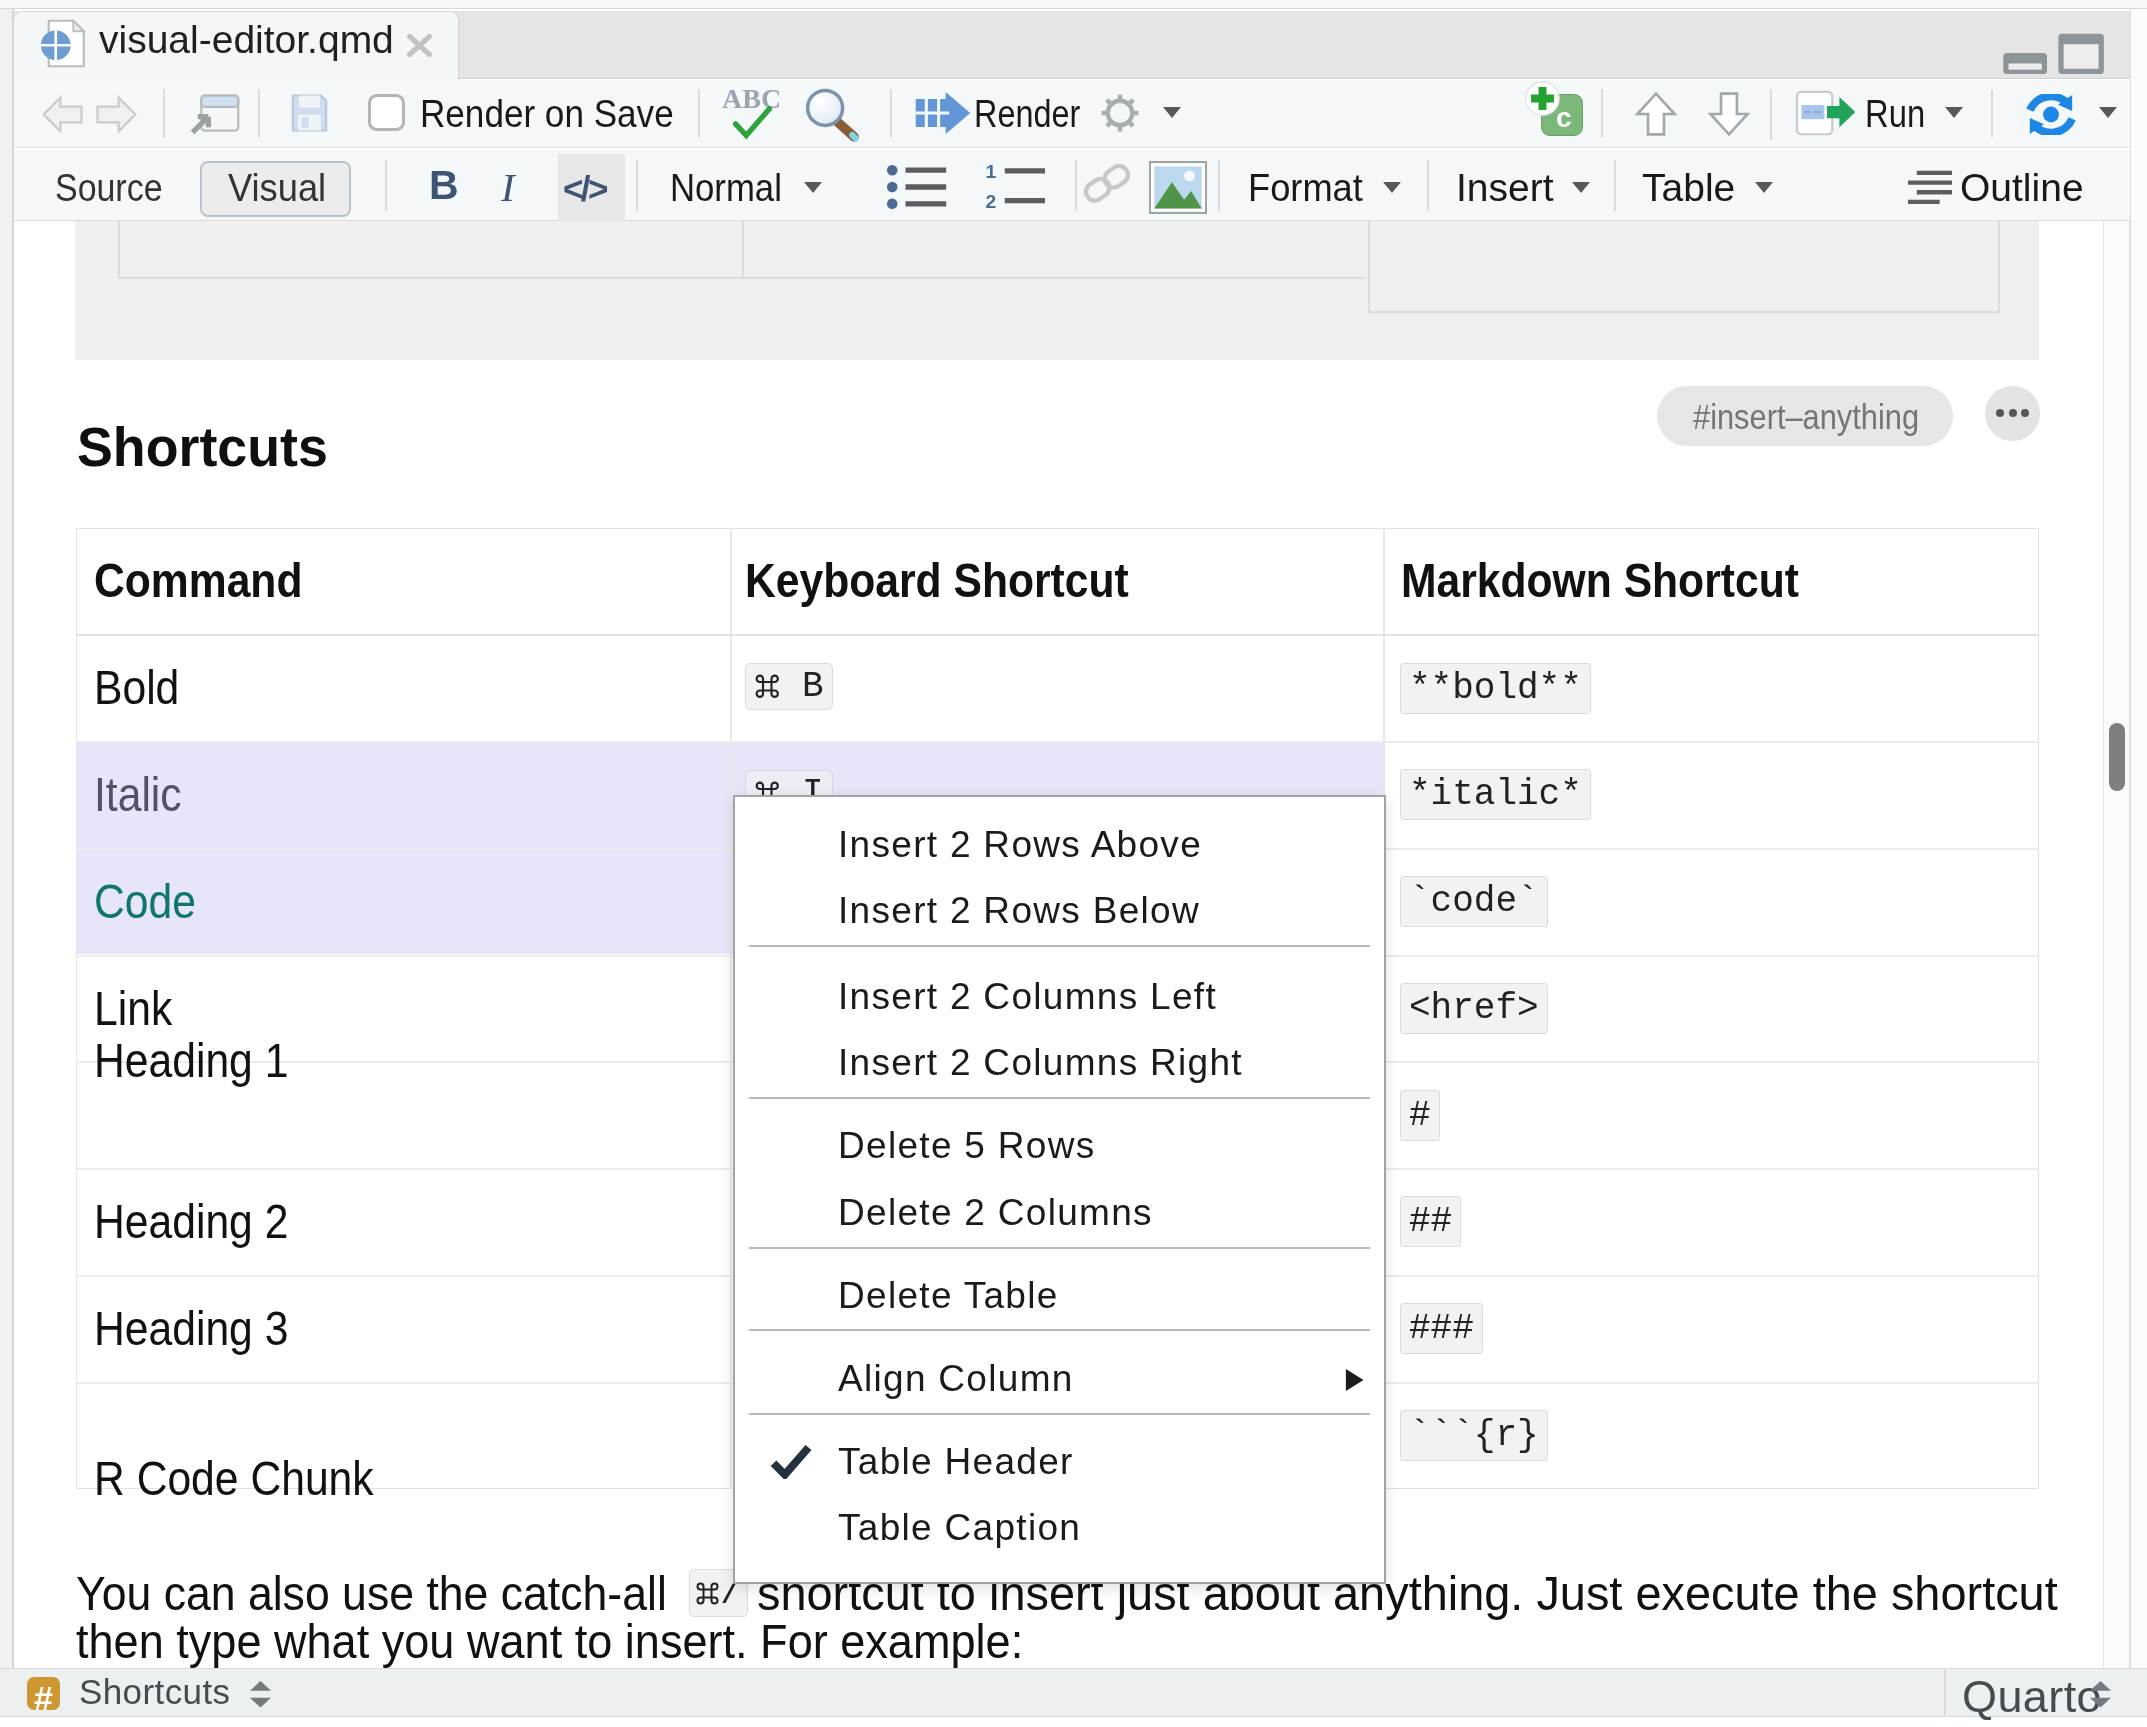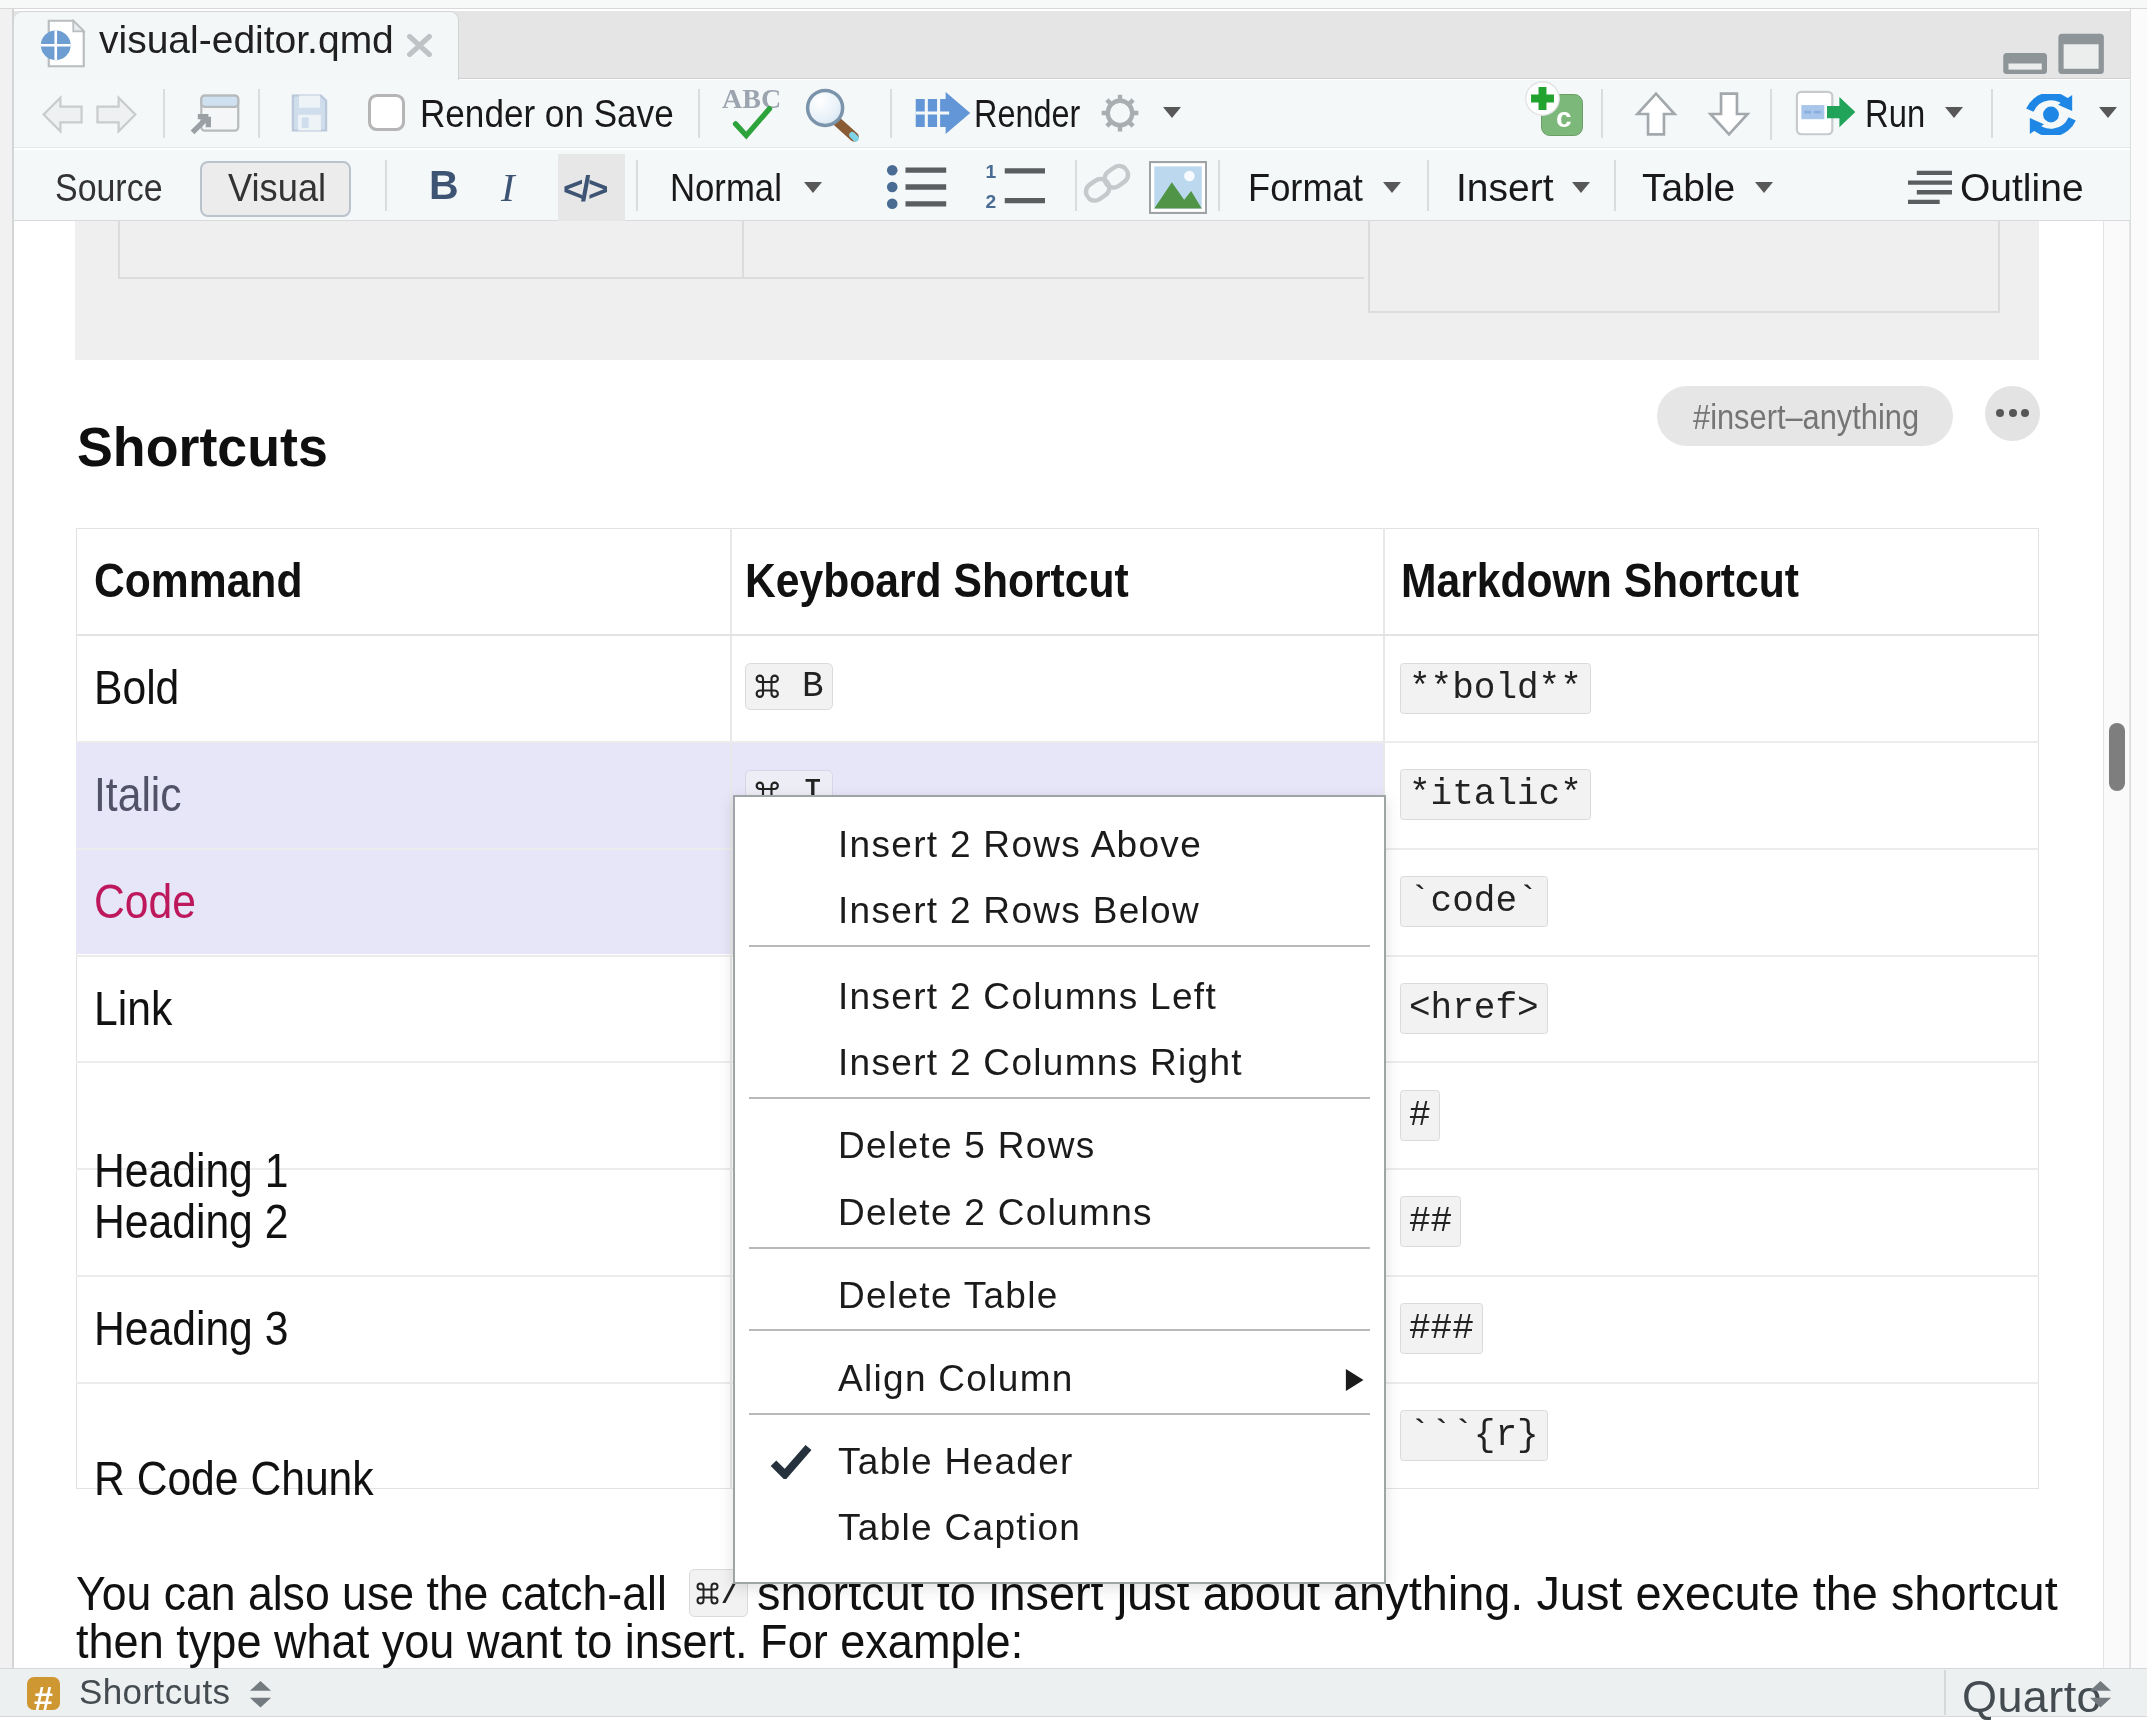--- a/index.html
+++ b/index.html
@@ -221,23 +221,23 @@
   <div class="cellline" style="top:1168px;"></div>
   <div class="cellline" style="top:1275px;"></div>
   <div class="cellline" style="top:1382px;"></div>
 
   <div class="abs doc" style="left:94px;top:556px;font-weight:bold;"><span class="sx" style="transform:scaleX(0.87);">Command</span></div>
   <div class="abs doc" style="left:1401px;top:556px;font-weight:bold;"><span class="sx" style="transform:scaleX(0.87);">Markdown Shortcut</span></div>
   <div class="abs doc" style="left:745px;top:556px;font-weight:bold;"><span class="sx" style="transform:scaleX(0.87);">Keyboard Shortcut</span></div>
 
   <div class="abs doc" style="left:94px;top:663px;"><span class="sx">Bold</span></div>
   <div class="abs doc" style="left:94px;top:770px;color:#515167;"><span class="sx">Italic</span></div>
-  <div class="abs doc" style="left:94px;top:877px;color:#be185d;"><span class="sx">Code</span></div>
+  <div class="abs doc" style="left:94px;top:877px;color:#0f766e;"><span class="sx">Code</span></div>
   <div class="abs doc" style="left:94px;top:984px;"><span class="sx">Link</span></div>
-  <div class="abs doc" style="left:94px;top:1146px;text-align:right;"><span class="sx">Heading 1</span></div>
+  <div class="abs doc" style="left:94px;top:1036px;text-align:right;"><span class="sx">Heading 1</span></div>
   <div class="abs doc" style="left:94px;top:1197px;"><span class="sx">Heading 2</span></div>
   <div class="abs doc" style="left:94px;top:1304px;"><span class="sx">Heading 3</span></div>
   <div class="abs doc" style="left:94px;top:1420px;margin-top:34px;"><span class="sx">R Code Chunk</span></div>
 
   <div class="kbd" style="left:745px;top:663px;height:47px;"><svg class="cmdsvg" width="26.5" height="26.5" viewBox="0 0 100 100">
         <path d="M34 34 L34 22 a12 12 0 1 0 -12 12 Z M34 34 L66 34 M34 34 L34 66 M66 34 L66 22 a12 12 0 1 1 12 12 Z M66 34 L66 66 M34 66 L22 66 a12 12 0 1 0 12 12 Z M34 66 L66 66 M66 66 L78 66 a12 12 0 1 1 -12 12 Z" fill="none" stroke="#222" stroke-width="8"></path>
       </svg><span>&nbsp;B</span></div>
   <div class="kbd" style="left:745px;top:770px;height:47px;background:#ededf6;border-color:#d6d6e6;"><svg class="cmdsvg" width="26.5" height="26.5" viewBox="0 0 100 100">
         <path d="M34 34 L34 22 a12 12 0 1 0 -12 12 Z M34 34 L66 34 M34 34 L34 66 M66 34 L66 22 a12 12 0 1 1 12 12 Z M66 34 L66 66 M34 66 L22 66 a12 12 0 1 0 12 12 Z M34 66 L66 66 M66 66 L78 66 a12 12 0 1 1 -12 12 Z" fill="none" stroke="#222" stroke-width="8"></path>
       </svg><span>&nbsp;I</span></div>

